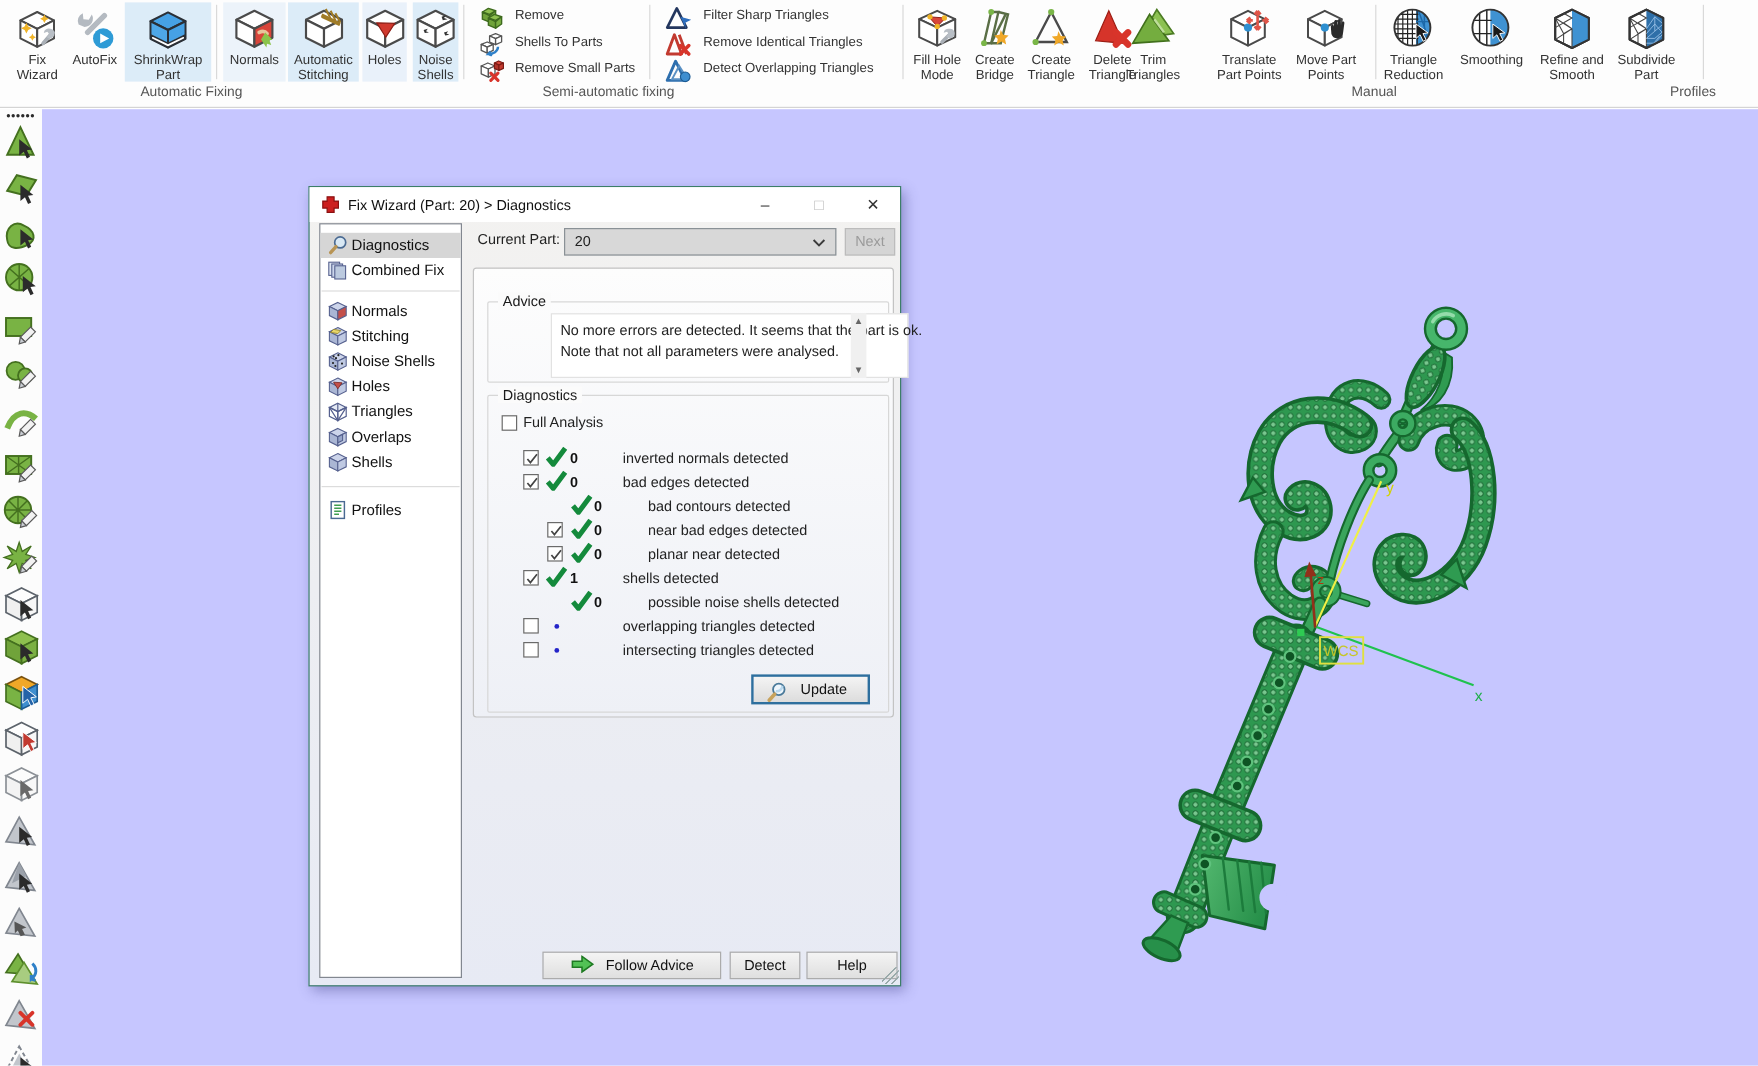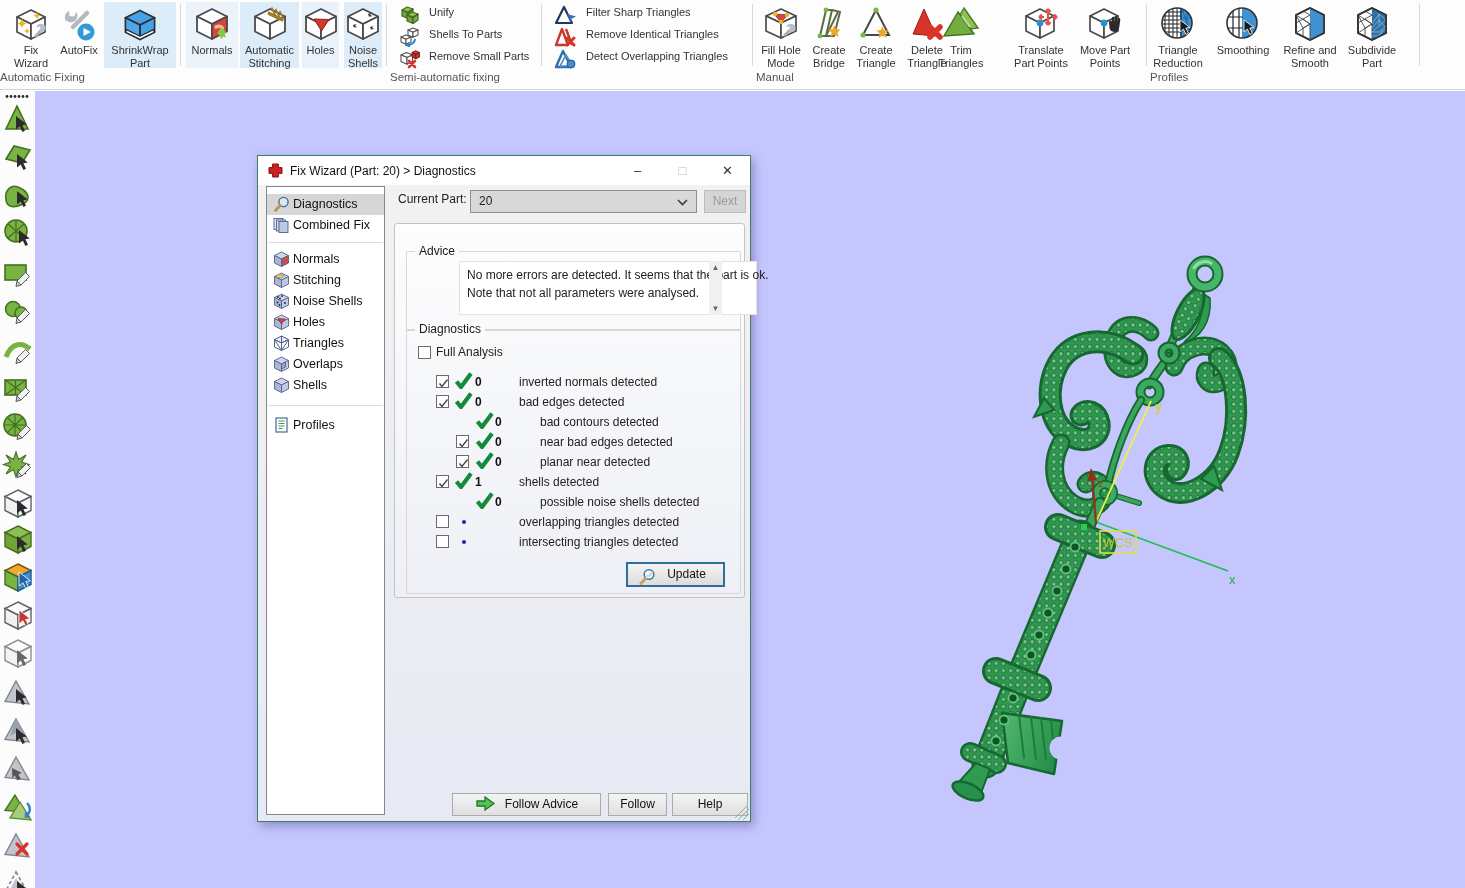--- a/index.html
+++ b/index.html
@@ -1,21 +1,21 @@
 <!DOCTYPE html>
 <html><head>
 <meta charset="utf-8">
 <style>
 * { margin:0; padding:0; box-sizing:border-box; }
 html,body { width:1465px; height:888px; overflow:hidden; font-family:"Liberation Sans",sans-serif; background:#fff; }
 #ribbon { position:absolute; left:0; top:0; width:1465px; height:90px; background:#fdfdfd; border-bottom:1px solid #d4d4d4; }
 .rbig { position:absolute; top:2px; height:66px; text-align:center; color:#333; font-size:11px; line-height:12.5px; padding-top:42px; }
 .rbig.hl { background:#dcecf8;text-align:center; }
 .rbig .ric { position:absolute; top:4px; left:50%; transform:translateX(-50%); }
-.glabel { position:absolute; top:71px; height:16px; font-size:11.5px; color:#555; text-align:left; }
+.glabel { position:absolute; top:71px; height:16px; font-size:11.5px; color:#555; text-align:right;margin-left:22px; }
 .vsep { position:absolute; top:4px; height:62px; width:1px; background:#d9d9d9; }
 .srow { position:absolute; height:18px; font-size:11px; color:#333; line-height:18px; white-space:nowrap; }
 .srow svg { vertical-align:-4px; margin-right:5px; }
 #leftbar { position:absolute; left:0; top:91px; width:35px; height:797px; background:#fcfcfc; }
 #canvas { position:absolute; left:35px; top:91px; width:1430px; height:797px; background:#c6c6ff; }
 #dlg { position:absolute; left:222px; top:64px; width:494px; height:667px; background:linear-gradient(#f3f2f0,#e7eaf4); border:1px solid #3c7e68; box-shadow:3px 4px 10px rgba(70,70,140,.45); }
 #titlebar { position:absolute; left:0; top:0; width:100%; height:29px; background:#fff; font-size:12px; color:#111; }
 #titlebar .tt { position:absolute; left:32px; top:8px; }
 .winbtn { position:absolute; top:0; width:45px; height:29px; text-align:center; line-height:29px; color:#333; font-size:13px; }
 #listbox { position:absolute; left:8px; top:30px; width:119px; height:629px; background:#fff; border:1px solid #828790; font-size:12.5px; color:#111; padding-top:7px; }
@@ -23,21 +23,21 @@
 .li.sel { background:#d6d6d6; }
 .li svg { position:absolute; left:6px; top:2px; }
 .lsep { height:1px; background:#dcdcdc; margin:0 1px; }
 #cpl { position:absolute; left:140px; top:36px; font-size:12px; color:#222; }
 #combo { position:absolute; left:212px; top:34px; width:227px; height:23px; background:#d8d8d8; border:1px solid #8a9196; font-size:12px; color:#222; line-height:21px; padding-left:8px; }
 #combo .chv { position:absolute; right:8px; top:8px; }
 #nextbtn { position:absolute; left:446px; top:34px; width:42px; height:23px; background:#d5d5d5; border:1px solid #bcbcbc; color:#9b9b9b; font-size:12px; text-align:center; line-height:21px; }
 #mainpanel { position:absolute; left:136px; top:67px; width:351px; height:375px; background:linear-gradient(#fdfdfd,#eef0f6); border:1px solid #c3c3c3; border-radius:3px; }
 .gbox { position:absolute; border:1px solid #d7d7d7; border-radius:2px; }
 .gbox > .gt { position:absolute; left:8px; top:-8px; padding:0 4px; font-size:12px; color:#1a1a1a; background:#fbfbfb; }
-#advbox { left:11px; top:27px; width:335px; height:80px; }
+#advbox { left:11px; top:27px; width:335px; height:68px; }
 #advtext { position:absolute; left:4px; top:9px; width:298px; height:54px; background:#fff; border:1px solid #e2e2e2; font-size:12px; color:#222; padding:4px 0 0 7px; line-height:18px; white-space:nowrap;margin-left:48px; }
 #advsb { position:absolute; left:302px; top:9px; width:13px; height:54px; background:#f0f0f0; }
 #advsb .a { position:absolute; left:0; width:13px; height:13px; color:#666; font-size:8px; text-align:center; line-height:13px; }
 #diagbox { left:11px; top:105px; width:335px; height:265px; }
 .cb { position:absolute; width:13px; height:13px; background:#fff; border:1px solid #6a6a6a; }
 .chk { position:absolute; width:19px; height:17px; }
 .num { position:absolute; font-size:12px; font-weight:bold; color:#111; }
 .dlabel { position:absolute; font-size:12px; color:#222; }
 .bdot { position:absolute; width:4px; height:4px; border-radius:50%; background:#2424c8; }
 #updbtn { position:absolute; left:219px; top:232px; width:99px; height:25px; background:linear-gradient(#f4f4f4,#dcdcdc); border:2px solid #2e6f9e; font-size:12px; color:#111; text-align:center; line-height:21px; padding-left:22px; }
@@ -149,21 +149,21 @@
  <svg width="22" height="20" viewBox="0 0 22 20">
         <g stroke="#3e6b1e" stroke-width="1.2" stroke-linejoin="round">
           <path d="M3 5 l5 -3 6 2 -5 3 Z" fill="#8ec04f"></path>
           <path d="M3 5 l0 6 6 2.5 0 -5.5 Z" fill="#70a33a"></path>
           <path d="M14 4 l0 6 -5 3.5 0 -5.5 Z" fill="#7bb043"></path>
           <path d="M8 10 l5 -3 6 2 -5 3 Z" fill="#8ec04f"></path>
           <path d="M8 10 l0 6 6 2.5 0 -5.5 Z" fill="#70a33a"></path>
           <path d="M19 9 l0 6 -5 3.5 0 -5.5 Z" fill="#7bb043"></path>
         </g>
       </svg>
- <span style="position:relative;top:-5px">Unify</span></div>
+ <span style="position:relative;top:-5px">Remove</span></div>
 <div class="srow" style="left:399px;top:27px">
  <svg width="22" height="20" viewBox="0 0 22 20">
         <g stroke="#555" stroke-width="1.1" fill="#fff" stroke-linejoin="round">
           <path d="M9 3 l5 -2 5 2 -5 2.2 Z"></path>
           <path d="M9 3 l0 5 5 2.2 0 -5 Z"></path>
           <path d="M19 3 l0 5 -5 2.2 0 -5 Z"></path>
           <path d="M2 10 l5 -2 5 2 -5 2.2 Z"></path>
           <path d="M2 10 l0 5 5 2.2 0 -5 Z"></path>
           <path d="M12 10 l0 5 -5 2.2 0 -5 Z"></path>
         </g>
@@ -762,17 +762,17 @@
         <div id="updbtn"><svg width="18" height="18" viewBox="0 0 18 18">
               <circle cx="11" cy="6.5" r="4.8" fill="#eef6fc" stroke="#4a7a9a" stroke-width="1.5"></circle>
               <path d="M8.5 8 A4.8 4.8 0 0 0 14 3.5" fill="none" stroke="#b8d8ee" stroke-width="2"></path>
               <path d="M7.5 10.5 L3 15.5" stroke="#c8a35c" stroke-width="3" stroke-linecap="round"></path>
             </svg>Update</div>
       </div>
     </div>
     <div class="botbtn" id="fabtn" style="left:194px;width:149px;"><svg width="22" height="15" viewBox="0 0 22 15" style="vertical-align:-3px;margin-right:8px">
           <path d="M2 5 L10 5 L10 1 L19 7.5 L10 14 L10 10 L2 10 Z" fill="#52c255" stroke="#1e7a22" stroke-width="1.3"></path>
         </svg>Follow Advice</div>
-    <div class="botbtn" style="left:350px;width:59px;">Follow</div>
+    <div class="botbtn" style="left:350px;width:59px;">Detect</div>
     <div class="botbtn" style="left:414px;width:76px;">Help</div>
     <div id="grip"></div>
   </div>
 </div>
 
 </body></html>

